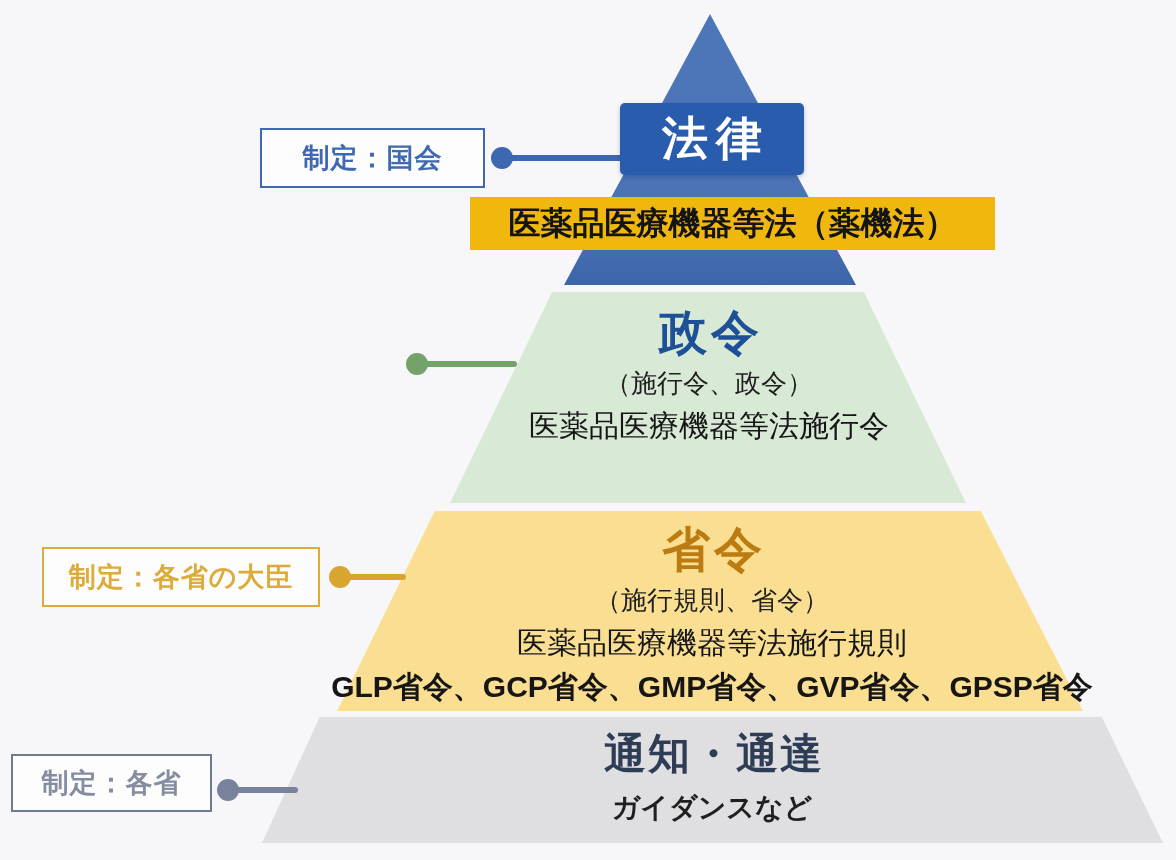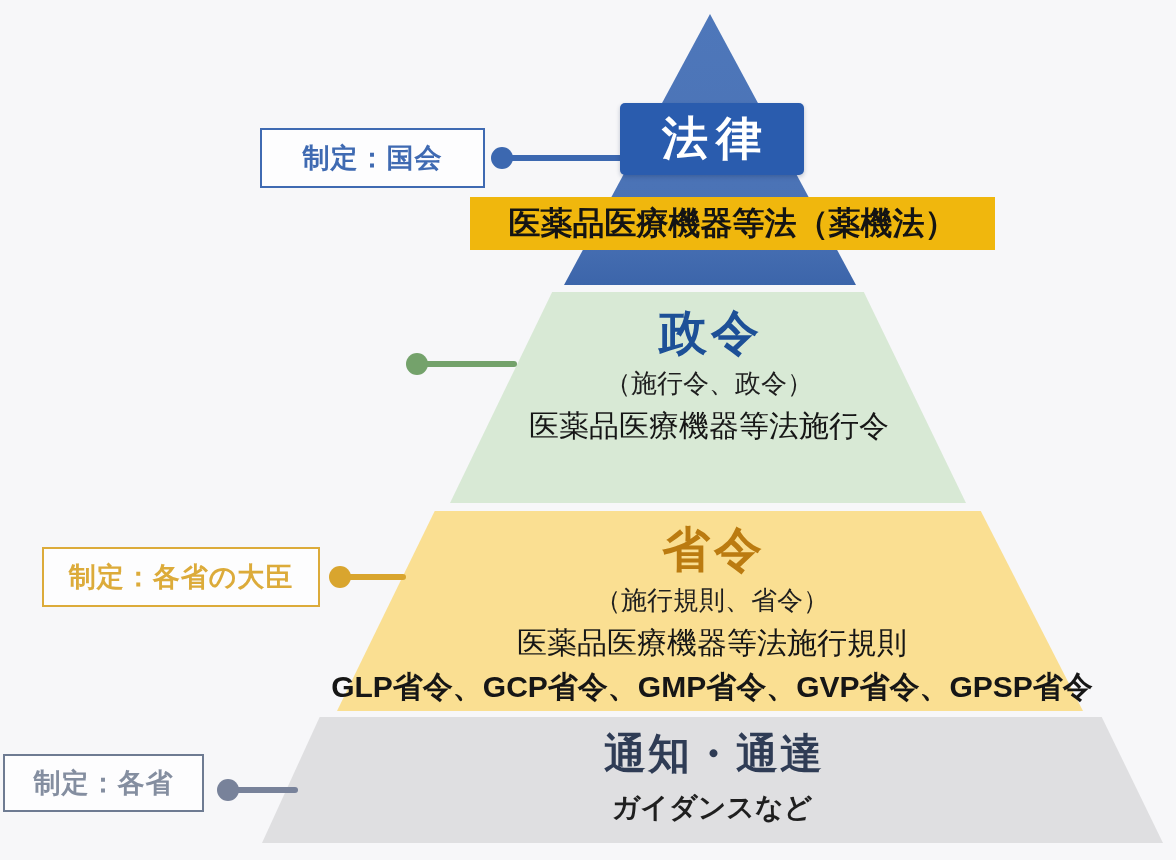--- a/index.html
+++ b/index.html
@@ -71,21 +71,21 @@
   
   .maker{
     position:absolute;background:#fdfdfe;
     display:flex;align-items:center;justify-content:center;
     font-size:27px;font-weight:600;letter-spacing:1px;
     white-space:nowrap;z-index:7;
   }
   .maker-kokkai{left:260px;top:128px;width:221px;height:56px;border:2px solid #3f6ab2;color:#3f6ab2;justify-content:center;}
   .maker-naikaku{left:186px;top:333px;width:208px;height:56px;border:2px solid #74a26b;color:#74a26b;}
   .maker-daijin{left:42px;top:547px;width:274px;height:56px;border:2px solid #dcab3a;color:#dcab3a;}
-  .maker-kakusho{left:3px;top:754px;width:197px;height:54px;border:2px solid #6e7b92;color:#848ea0;}
+  .maker-kakusho{left:11px;top:754px;width:197px;height:54px;border:2px solid #6e7b92;color:#848ea0;}
   
   .connector-line{position:absolute;height:6px;border-radius:3px;z-index:3;}
   .connector-dot{position:absolute;width:22px;height:22px;border-radius:50%;z-index:4;}
   .conn-blue-line{left:502px;top:155px;width:122px;background:#3c68b0;}
   .conn-blue-dot{left:491px;top:147px;background:#3c68b0;}
   .conn-green-line{left:417px;top:361px;width:100px;background:#74a26b;}
   .conn-green-dot{left:406px;top:353px;background:#74a26b;}
   .conn-gold-line{left:340px;top:574px;width:66px;background:#d9a52e;}
   .conn-gold-dot{left:329px;top:566px;background:#d9a52e;}
   .conn-gray-line{left:228px;top:787px;width:70px;background:#78829a;}

